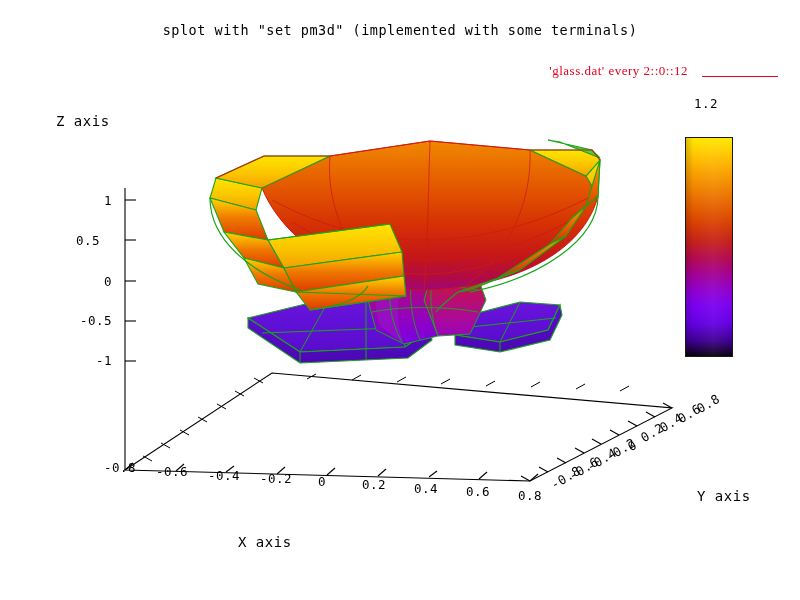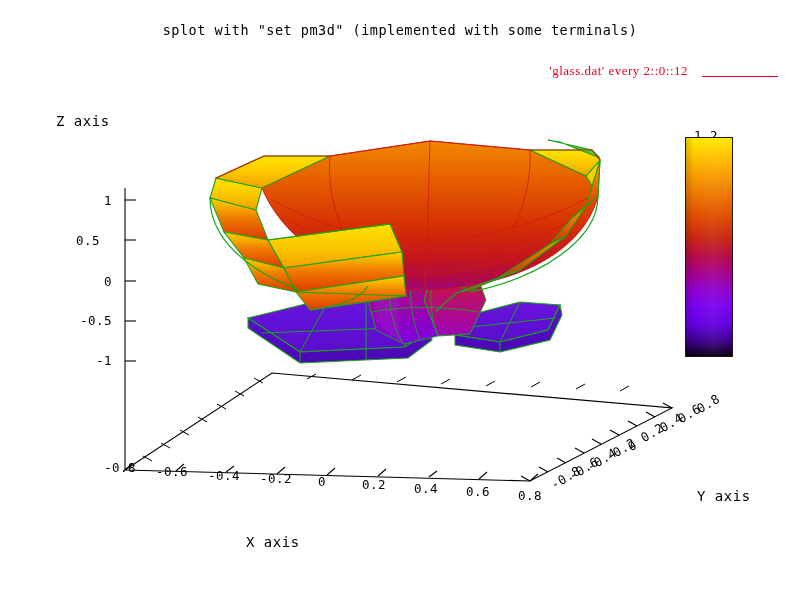--- a/index.html
+++ b/index.html
@@ -39,37 +39,37 @@
   }
   #legend-line {
     position: absolute;
     right: 22px;
     top: 76px;
     width: 76px;
     height: 0;
     border-top: 1.6px solid #e8001c;
   }
   #zaxis-label { left: 56px; top: 113px; }
-  #xaxis-label { left: 246px; top: 534px; }
+  #xaxis-label { left: 238px; top: 534px; }
   #yaxis-label { left: 697px; top: 488px; }
 
   .tick-z {
     position: absolute;
     text-align: right;
     font-size: 12.5px;
     color: #000;
   }
   .tick-x, .tick-y {
     position: absolute;
     font-size: 12.5px;
     color: #000;
     transform-origin: left top;
     white-space: nowrap;
   }
-  #cb-hi { left: 694px; top: 128px; font-size: 12.5px; }
+  #cb-hi { left: 694px; top: 96px; font-size: 12.5px; }
   #cb-lo { left: 684px; top: 345px; font-size: 12.5px; }
 
   #colorbar {
     position: absolute;
     left: 685px;
     top: 137px;
     width: 46px;
     height: 218px;
     border: 1px solid #1a1a1a;
     background: linear-gradient(to bottom,

